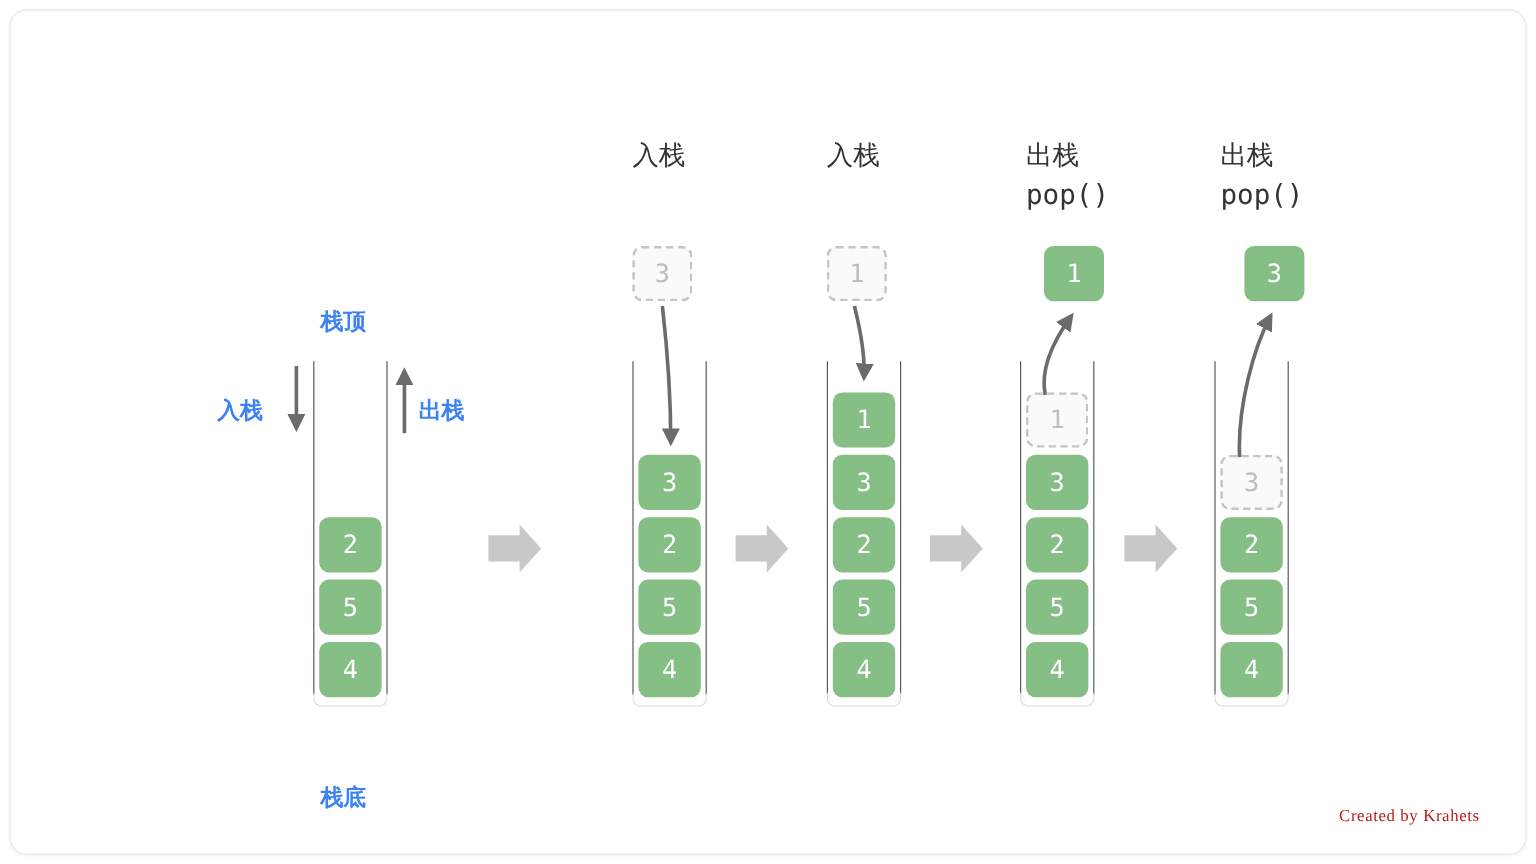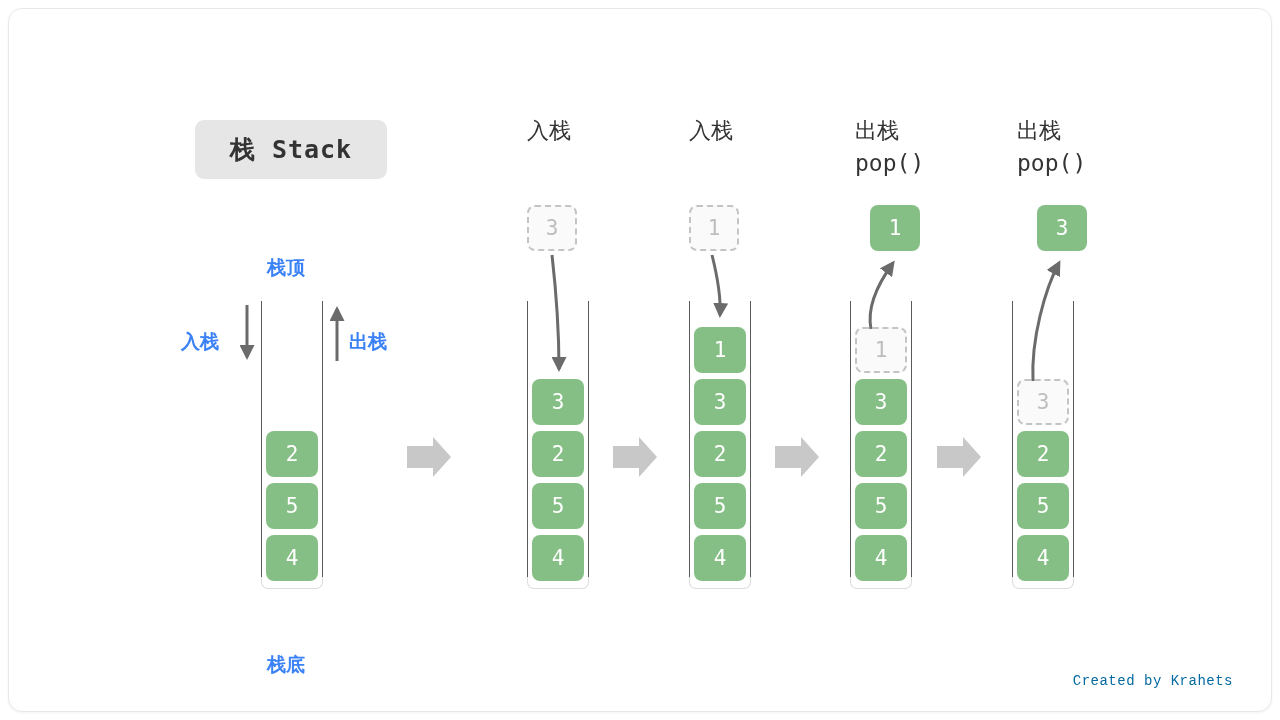--- a/index.html
+++ b/index.html
@@ -142,32 +142,31 @@
     left: 0; top: 0;
     width: 1280px; height: 720px;
     pointer-events: none;
   }
 
   
   .footer {
     position: absolute;
     right: 38px; bottom: 22px;
     font-size: 14px;
-    color: #0369a1;
-    font-family: Liberation Mono, monospace;
+    color: #b91c1c;
+    font-family: Liberation Serif, serif;
     letter-spacing: 0.5px;
   }
 </style>
 </head>
 <body>
 
 <div id="page">
   <div class="card">
 
-    <div class="title-badge">栈 Stack</div>
 
     <div class="lbl lbl-bold" style="left:258px; top:246px;">栈顶</div>
     <div class="lbl lbl-bold" style="left:258px; top:615px;margin-top:28px;">栈底</div>
 
     <div class="lbl lbl-bold" style="left:172px; top:320px;">入栈</div>
     <div class="lbl lbl-bold" style="left:340px; top:320px;">出栈</div>
 
     <div class="col-head" style="left:518px; top:107px;">
       <span class="cn">入栈</span>
     </div>

